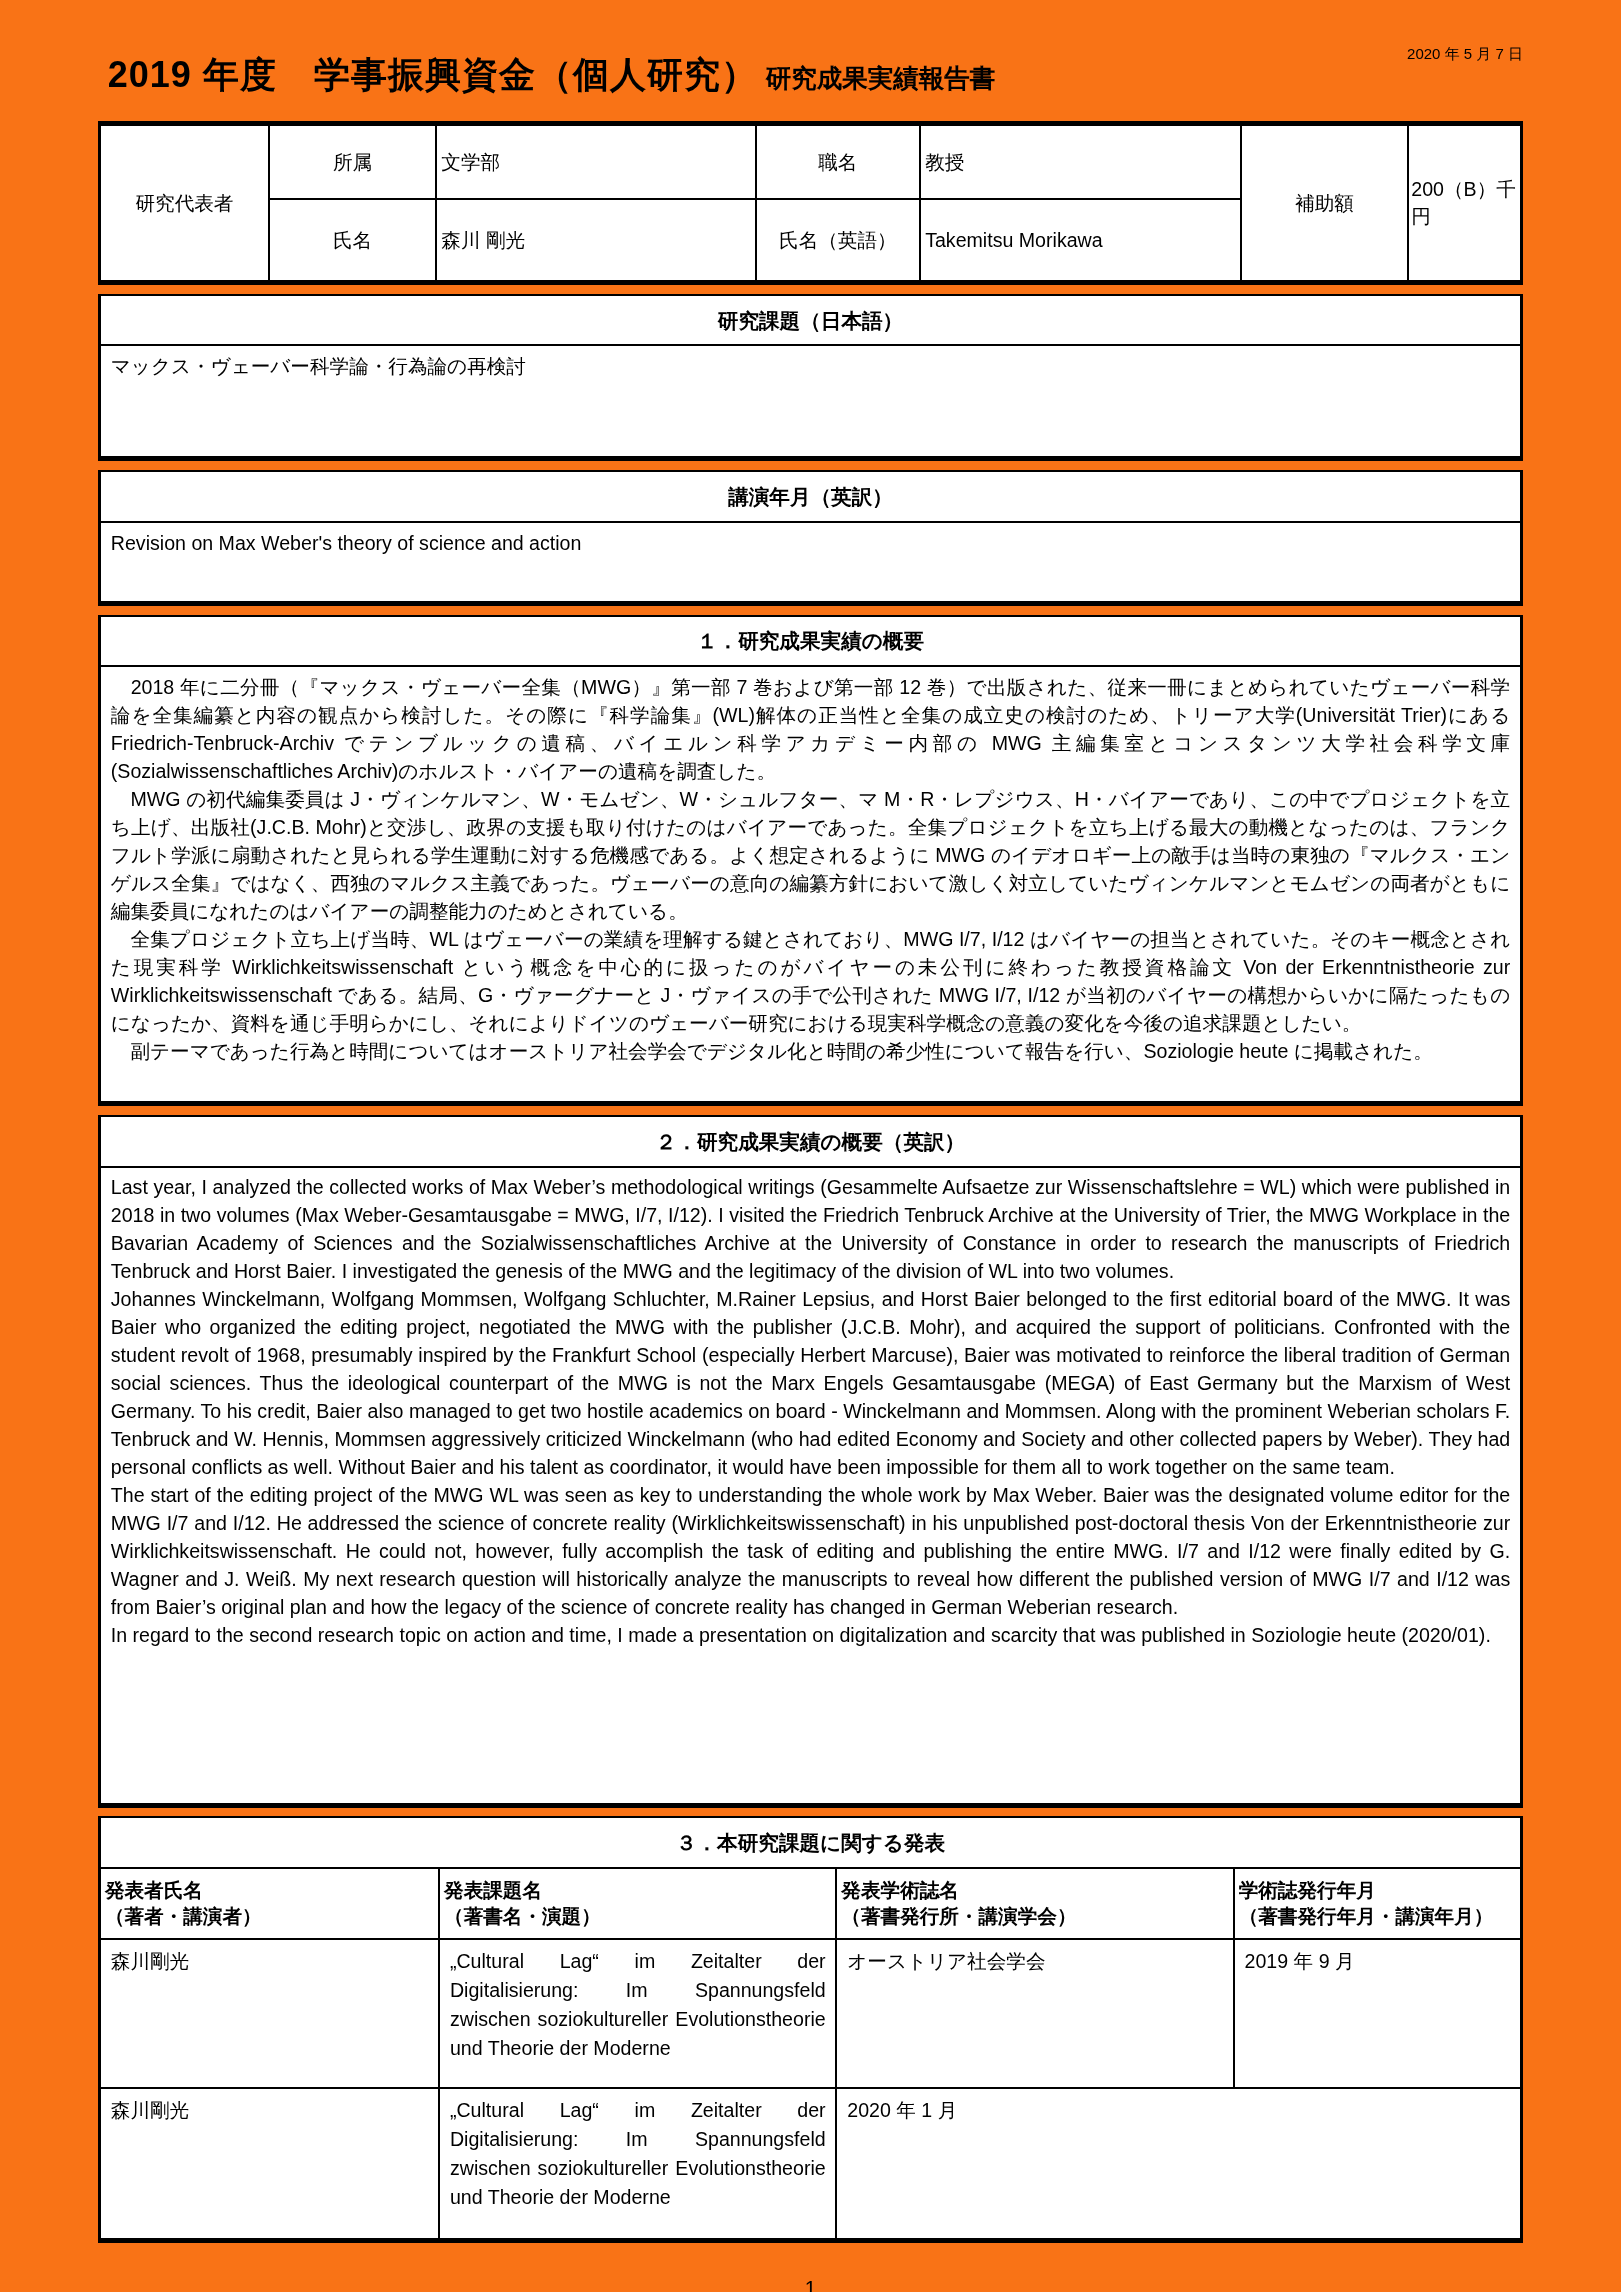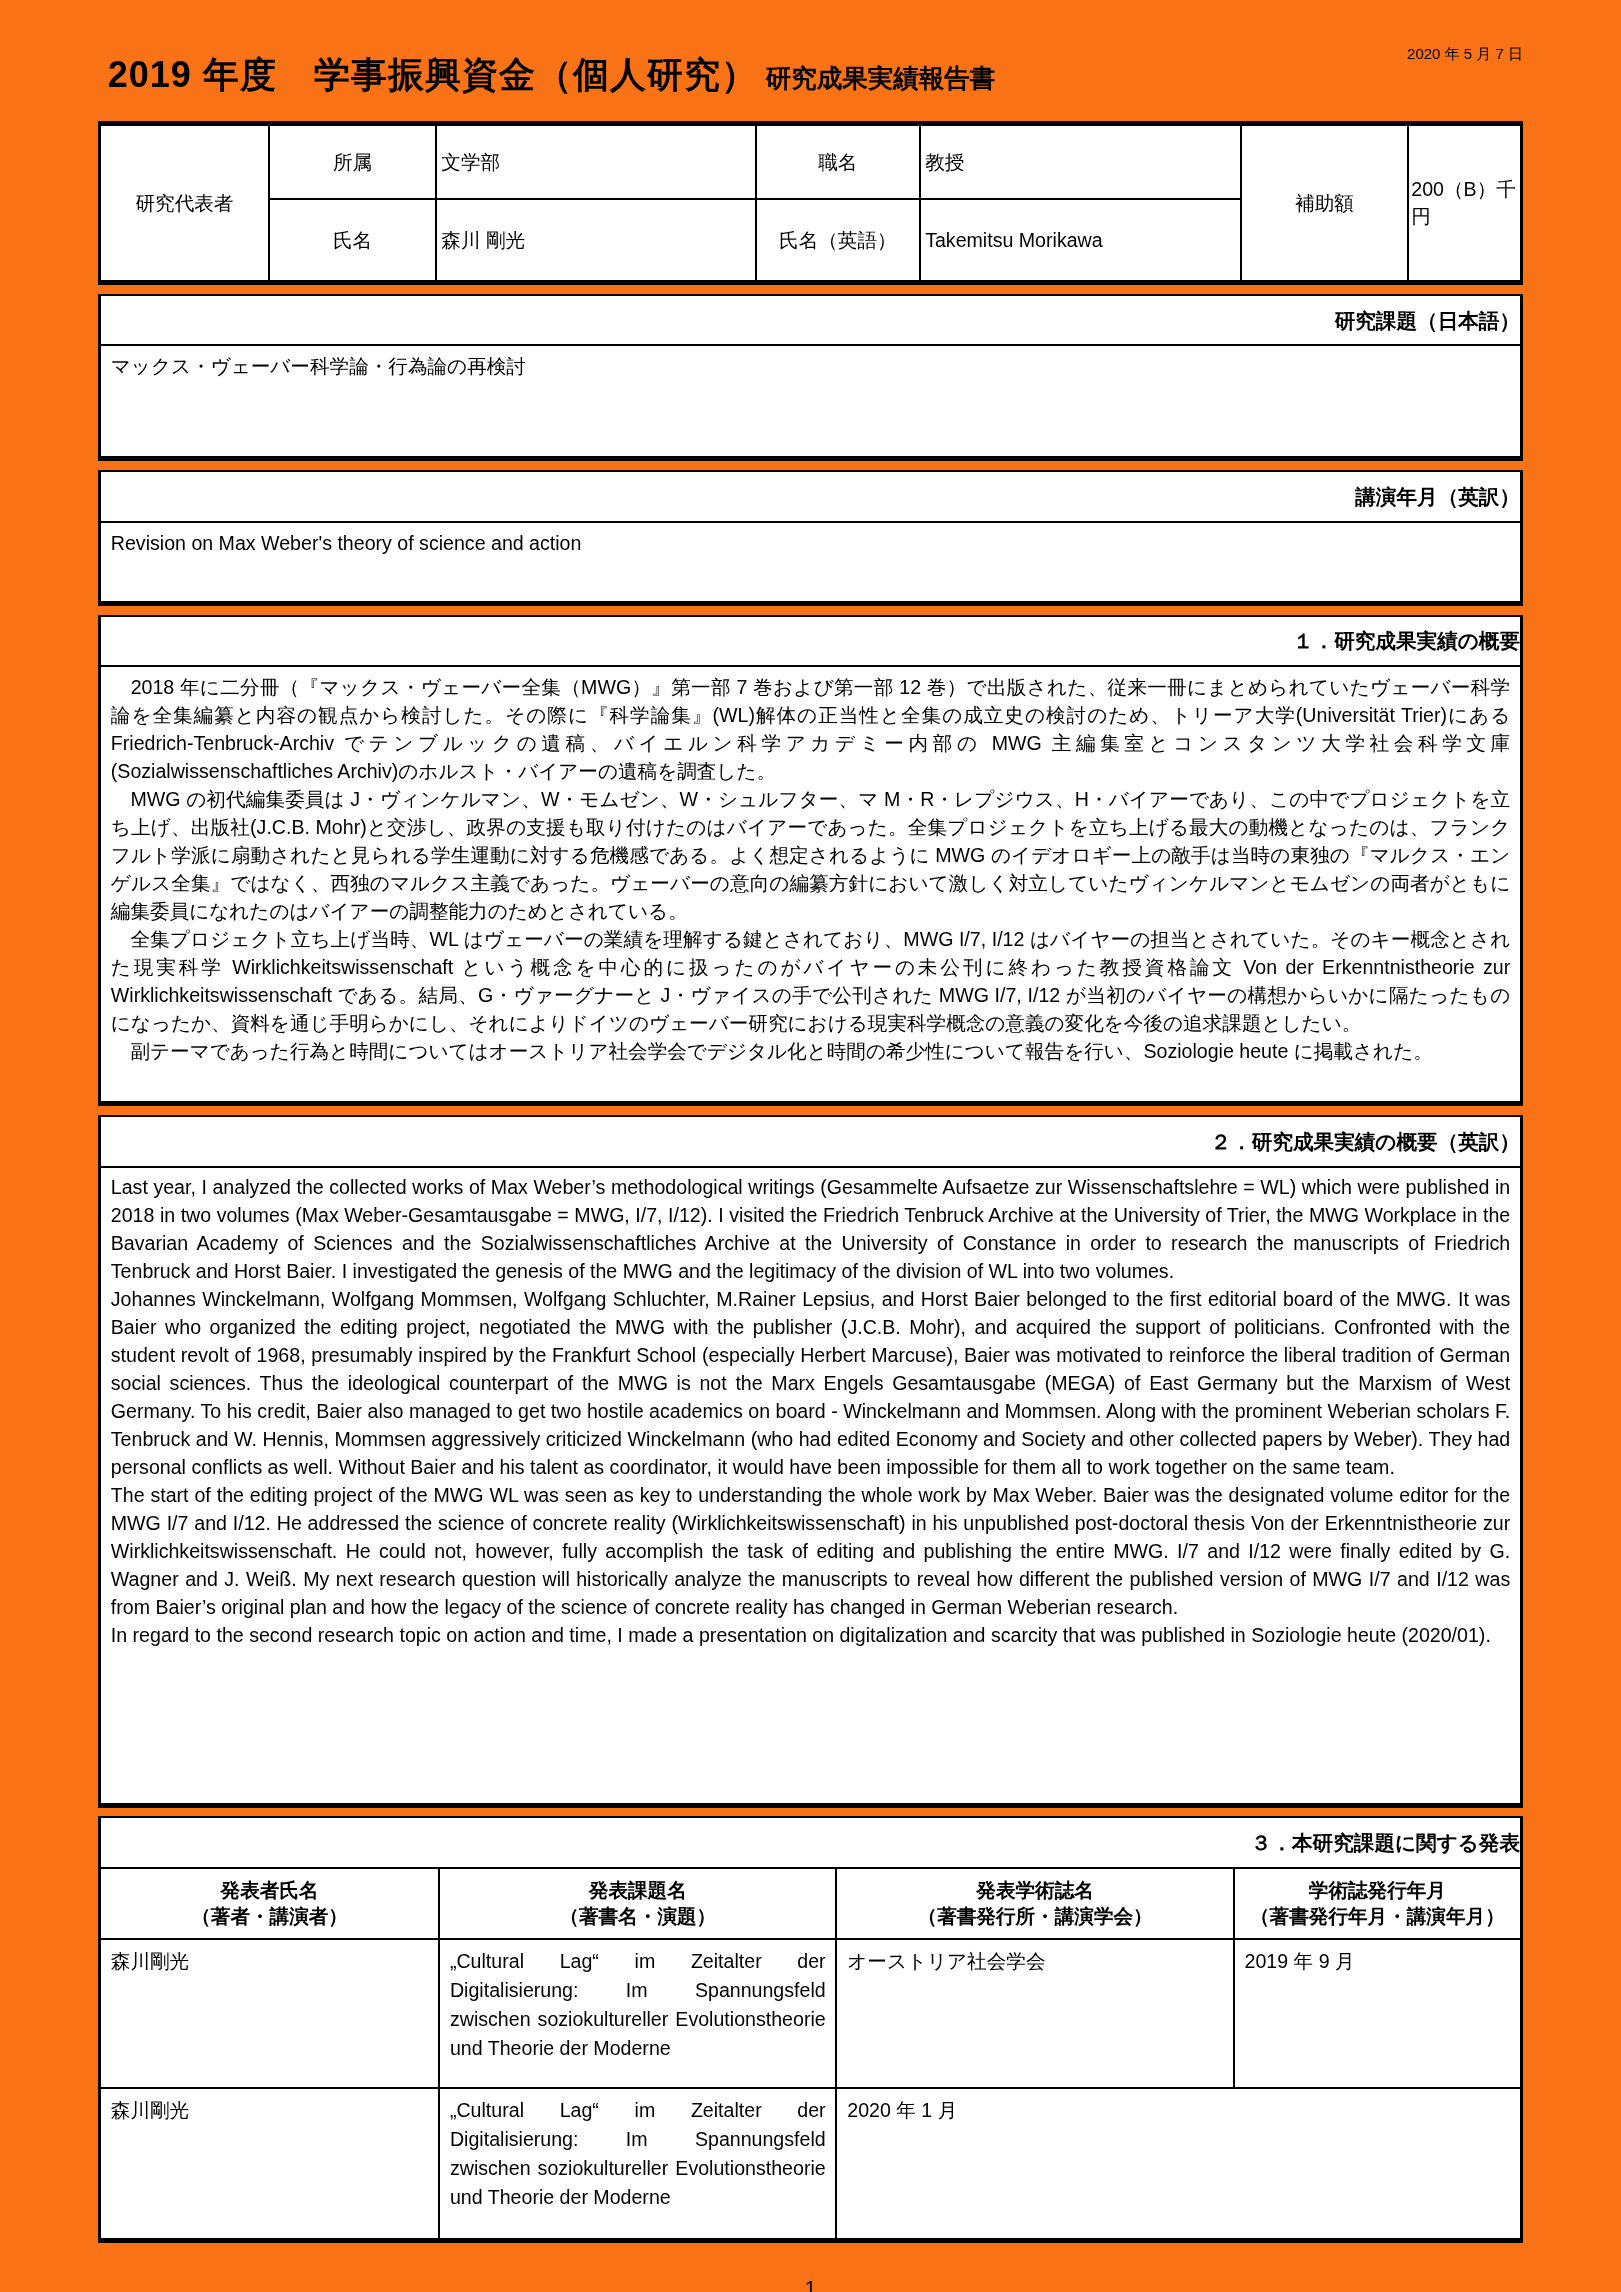--- a/index.html
+++ b/index.html
@@ -23,21 +23,21 @@
   
   .block {
     border: 3.9px solid #000;
     border-top-width: 2px;
     border-bottom-width: 5.9px;
     margin-top: 8.8px;
     background: #fff;
   }
   .block.first { border-top-width: 5.9px; margin-top: 0; }
   .sec-head {
-    text-align: right;
+    text-align: center;
     font-weight: bold;
     font-size: 20.6px;
     padding: 10.8px 0 9.8px 0;
     border-bottom: 2px solid #000;
   }
   .sec-body { font-size: 19.6px; line-height: 28px; padding: 5.9px 9.8px 7.8px 9.8px; text-align: justify; border-radius: 31px; }
   .sec-body p { text-indent: 0; }
 
   
   .res-grid {
@@ -61,21 +61,20 @@
   .summary-jp .sec-body { min-height: 434px; }
   .summary-en .sec-body { min-height: 635px; }
 
   
   .pub-grid {
     display: grid;
     grid-template-columns: 23.9% 28% 28% auto;
     font-size: 19.6px;
   }
   .pub-head {
-    text-align: center;
     font-weight: bold;
     padding: 7.8px 3.9px;
     line-height: 26.5px;
     border-bottom: 2px solid #000;
   }
   .pub-cell {
     padding: 7.8px 9.8px;
     line-height: 29px;
     min-height: 149px;
   }

